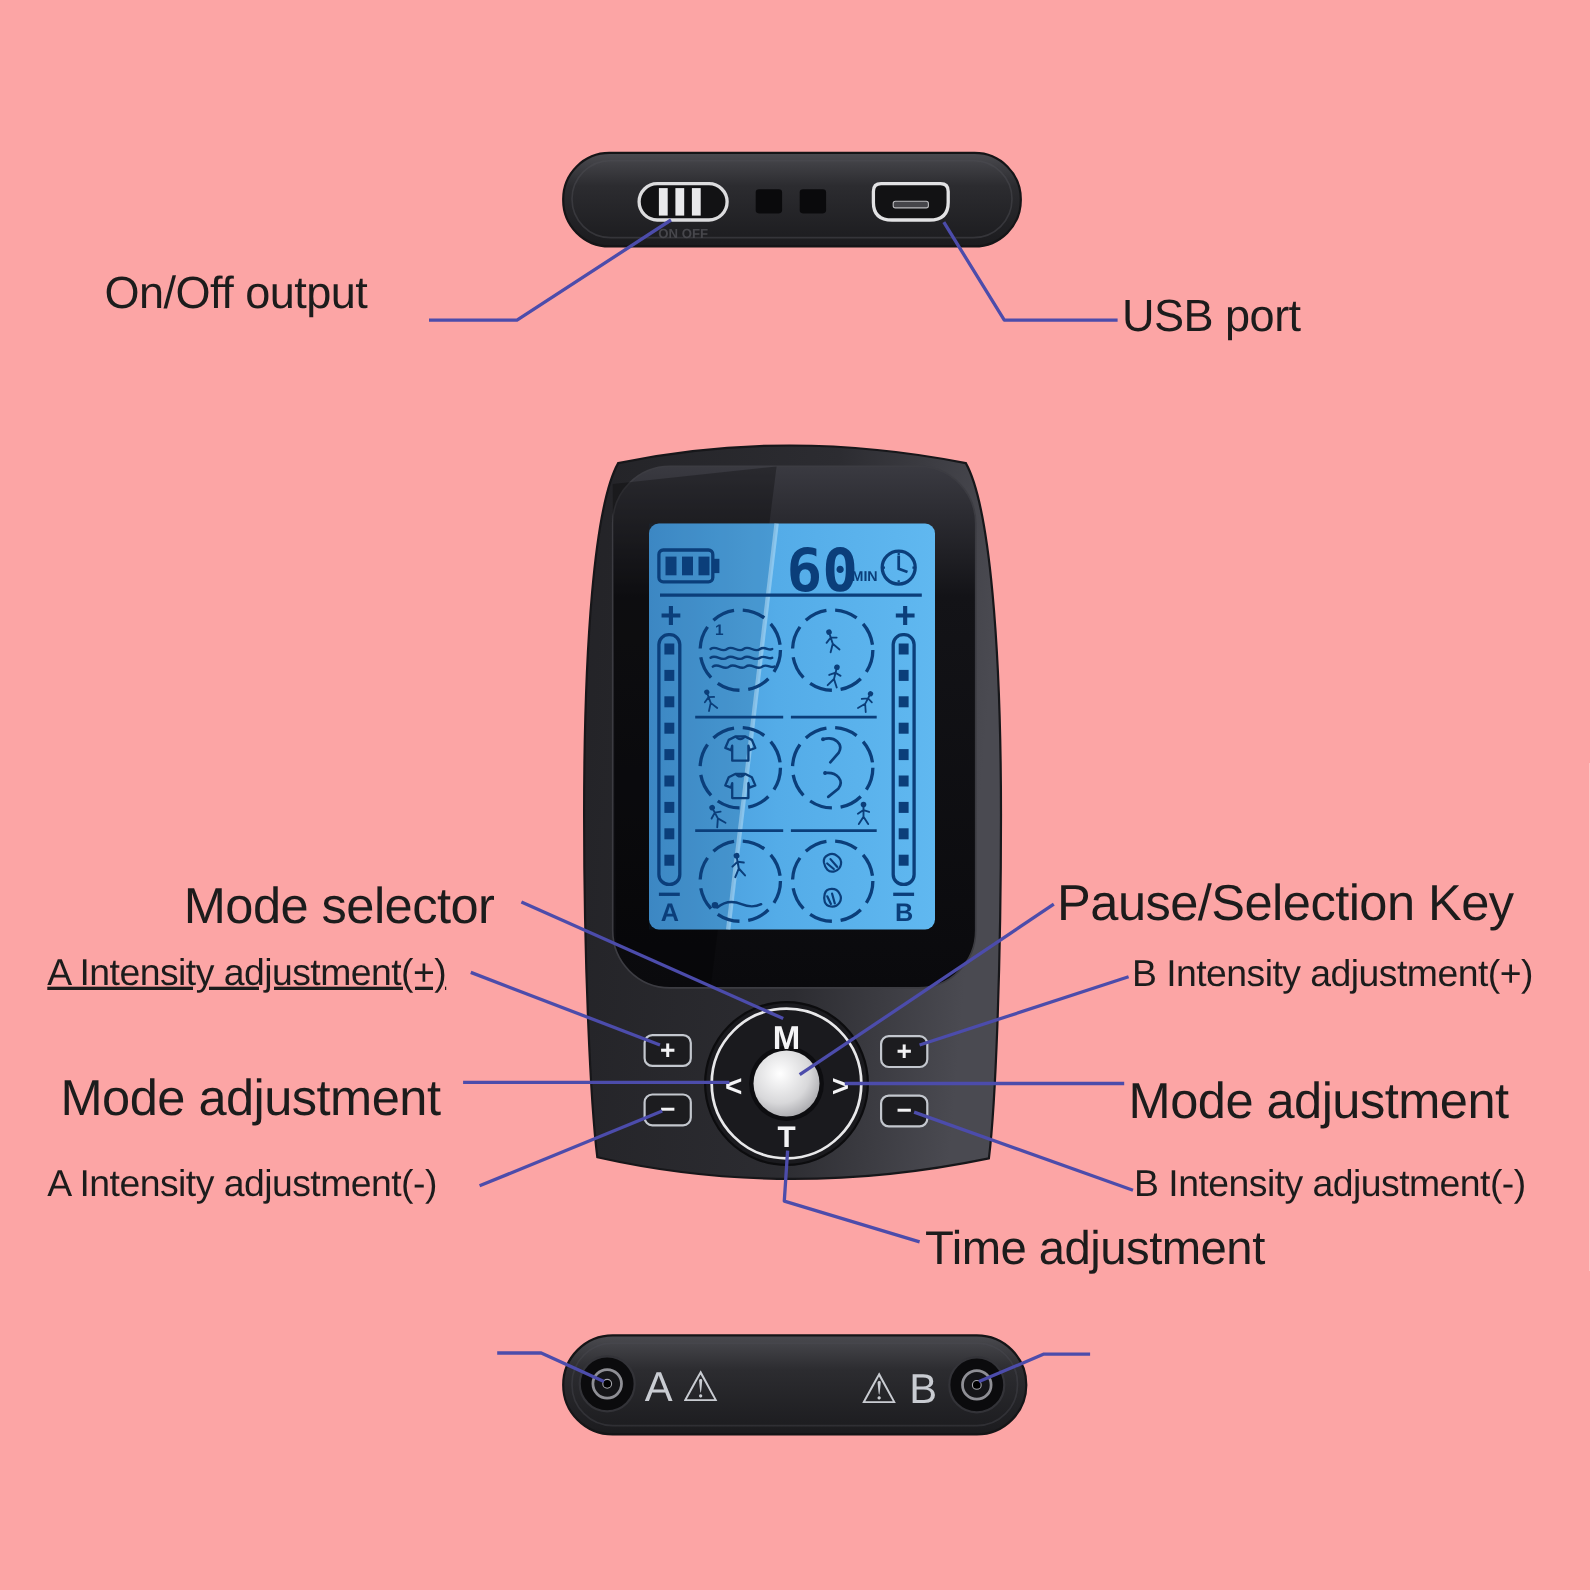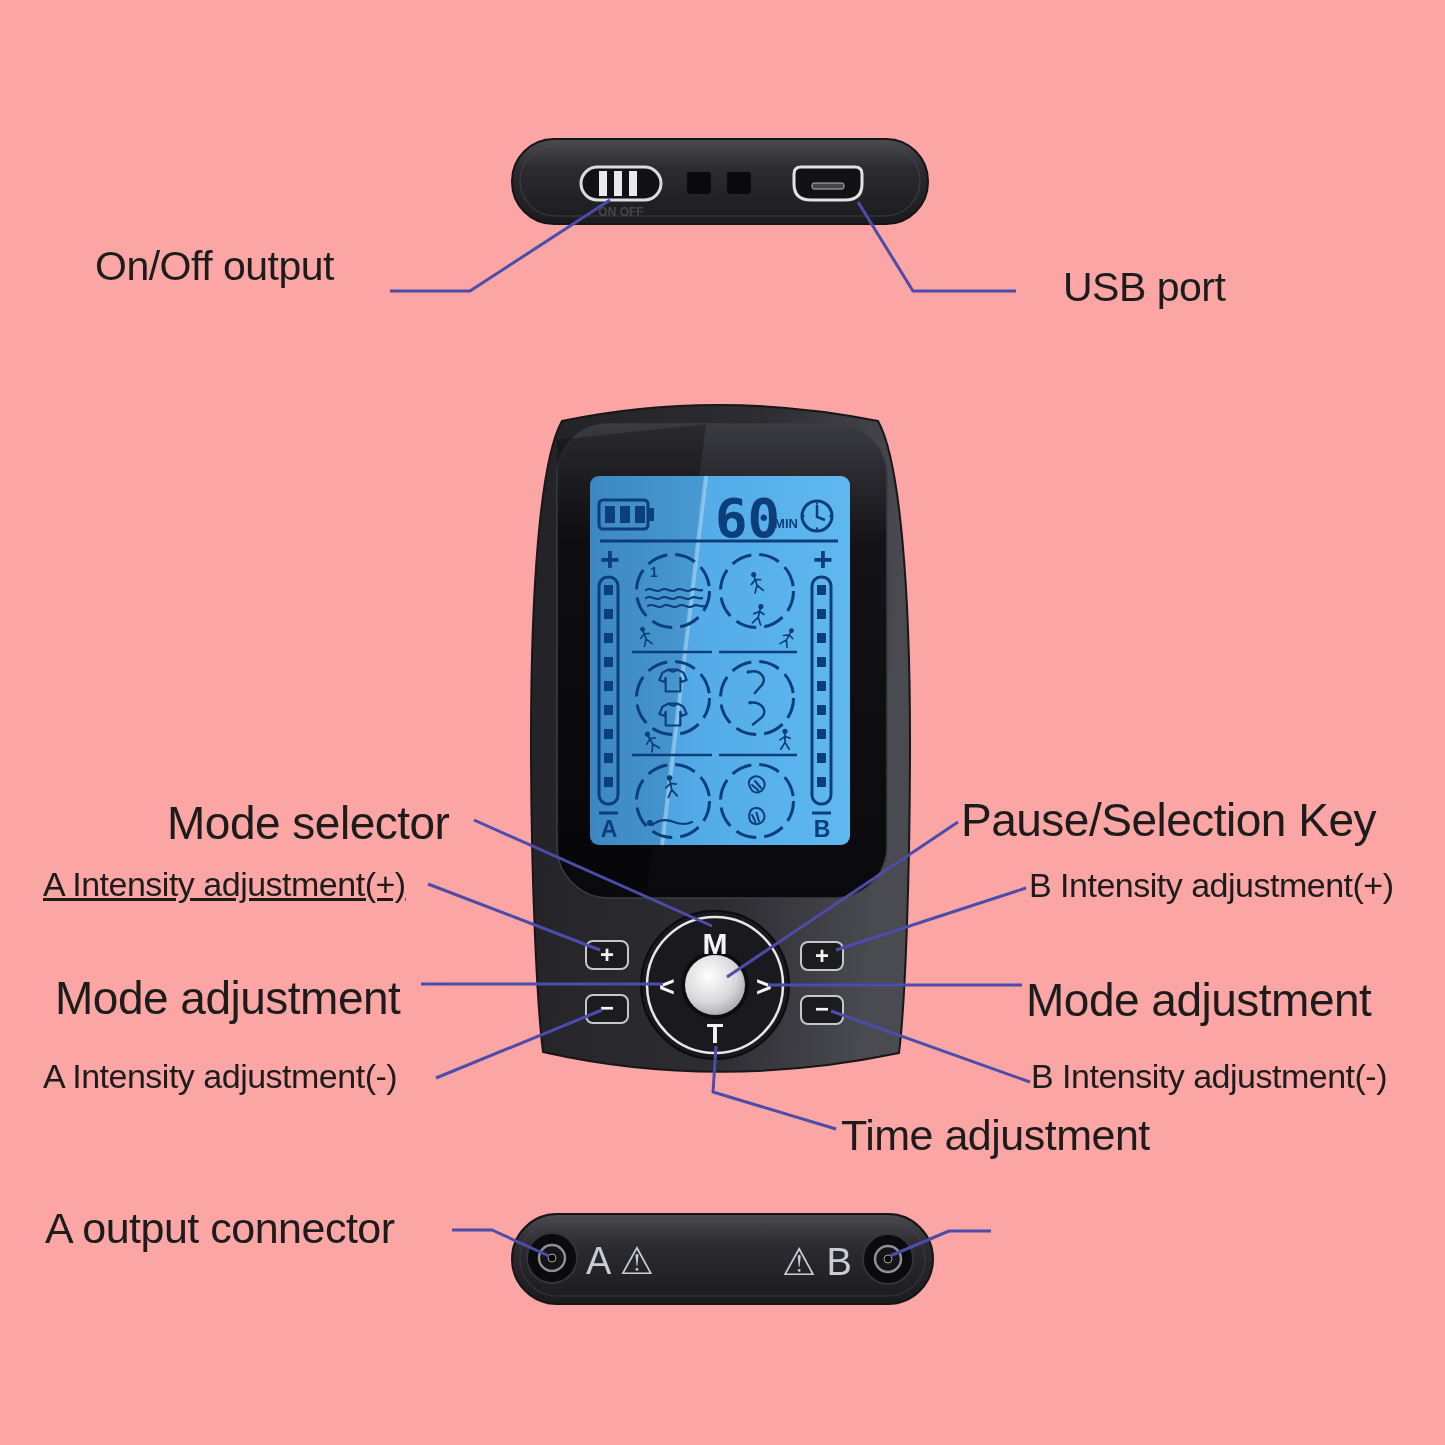--- a/index.html
+++ b/index.html
@@ -272,25 +272,24 @@
     <polyline points="1026,888 836,950"></polyline>
     <polyline points="1022,985 768,985"></polyline>
     <polyline points="831,1011 1030,1082"></polyline>
     <polyline points="716,1046 713,1092 836,1129"></polyline>
     <polyline points="452,1230 492,1230 549,1256"></polyline>
     <polyline points="890,1256 949,1231 991,1231"></polyline>
   </g>
 </svg>
 
 <div class="lbl top" style="left:95px;   top:245px;">On/Off output</div>
-<div class="lbl top" style="left:1063px; top:266px;">USB port</div>
+<div class="lbl top" style="left:1020px; top:266px;">USB port</div>
 <div class="lbl big" style="left:167px;  top:779px;">Mode selector</div>
 <div class="lbl small" style="left:43px;   top:867px;text-decoration:underline;">A Intensity adjustment(+)</div>
 <div class="lbl big" style="left:55px;   top:954px;">Mode adjustment</div>
 <div class="lbl small" style="left:43px;   top:1059px;">A Intensity adjustment(-)</div>
 <div class="lbl big" style="left:961px;  top:776px;">Pause/Selection Key</div>
 <div class="lbl small" style="left:1029px; top:868px;">B Intensity adjustment(+)</div>
 <div class="lbl big" style="left:1026px; top:956px;">Mode adjustment</div>
 <div class="lbl small" style="left:1031px; top:1059px;">B Intensity adjustment(-)</div>
 <div class="lbl med" style="left:841px;  top:1113px;">Time adjustment</div>
-<div class="lbl med" style="left:45px;   top:1206px;">A output connector</div>
 
 </div>
 
 </body></html>

